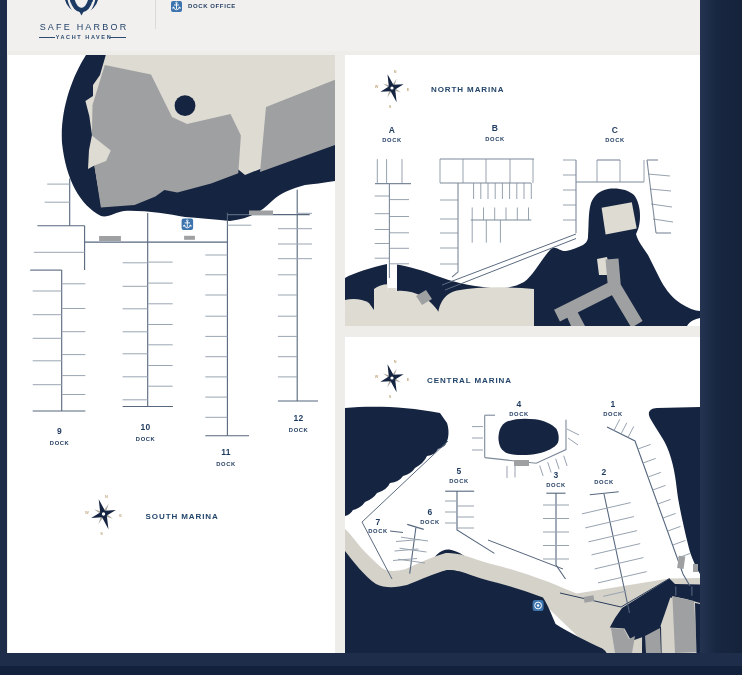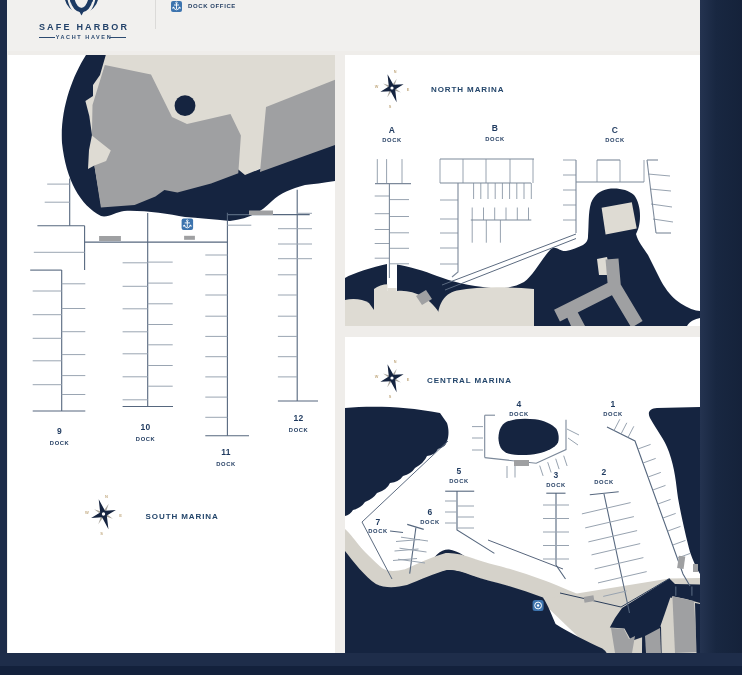--- a/index.html
+++ b/index.html
@@ -15,21 +15,21 @@
 
   <svg class="abs" style="left:60px;top:0;" width="48" height="22" viewBox="0 0 48 22">
     <circle cx="21.5" cy="-4" r="15" fill="none" stroke="#1c3a63" stroke-width="3.8"></circle>
     <path d="M 11.5,-2 Q 14,10.5 21.5,11.3 Q 29,10.5 31.5,-3" fill="none" stroke="#f1f0ee" stroke-width="8.5"></path>
     <path d="M 12,-1.5 Q 14.5,9.5 21.5,10.3 Q 28.5,9.5 31,-2.5" fill="none" stroke="#1c3a63" stroke-width="4.6"></path>
     <path d="M 8.6,-4.5 L 14.6,0.5 L 11,3.5 Z" fill="#1c3a63"></path>
     <path d="M 34.8,-6 L 28.8,-1 L 32.4,2 Z" fill="#1c3a63"></path>
     <path d="M 18.3,9.6 L 24.7,9.6 L 21.5,15.5 Z" fill="#1c3a63"></path>
   </svg>
 
-  <div class="abs" style="left:84px;top:22px;transform:translateX(-50%);color:#24436a;font-weight:bold;font-size:9px;letter-spacing:2.2px;white-space:nowrap;">SAFE HARBOR</div>
+  <div class="abs" style="left:84px;top:22px;transform:translateX(-50%);color:#24436a;font-weight:normal;font-size:9px;letter-spacing:2.2px;white-space:nowrap;">SAFE HARBOR</div>
   <div class="abs" style="left:84px;top:34px;transform:translateX(-50%);color:#2c4a70;font-weight:bold;font-size:5.5px;letter-spacing:1.6px;white-space:nowrap;">YACHT HAVEN</div>
 
   <div class="abs" style="left:39px;top:37px;width:16px;height:1px;background:#2c4a70;"></div>
 
   <div class="abs" style="left:110px;top:37px;width:16px;height:1px;background:#2c4a70;"></div>
 
   <div class="abs" style="left:155px;top:0;width:1px;height:29px;background:#dbdad8;"></div>
 
   <div class="abs" style="left:171px;top:1px;width:11px;height:11px;background:#3d74ae;border-radius:2px;"></div>
   <svg class="abs" style="left:171px;top:1px;" width="11" height="11" viewBox="0 0 11 11">

